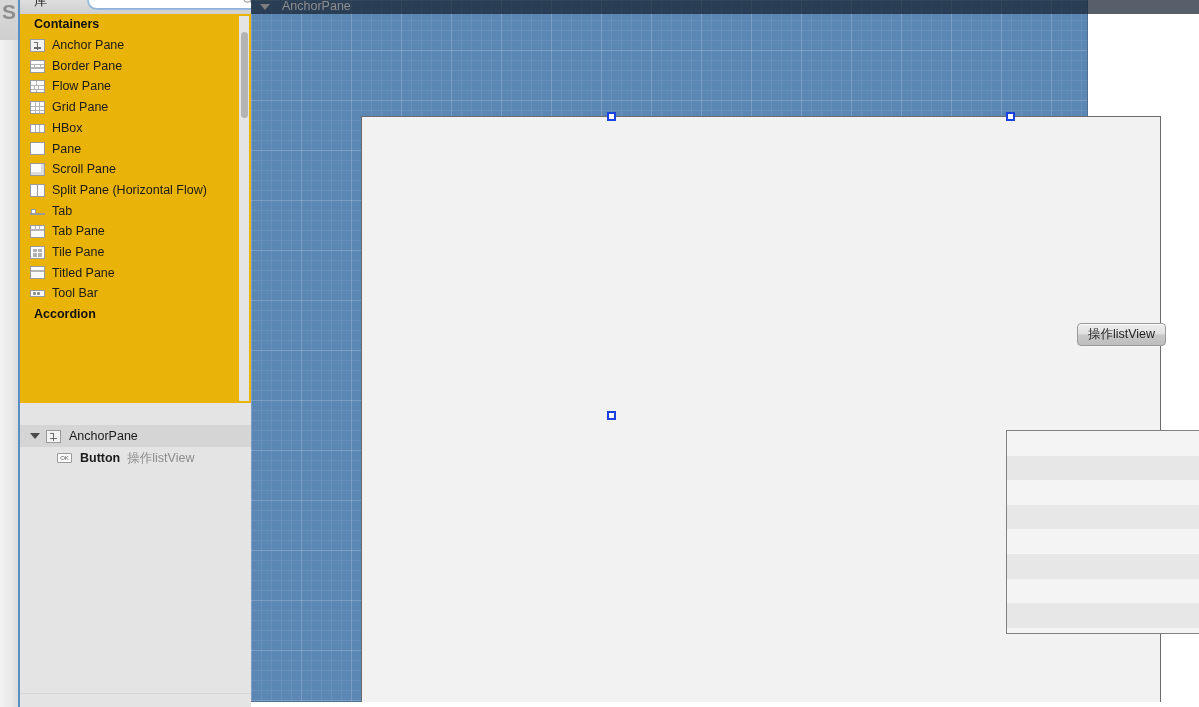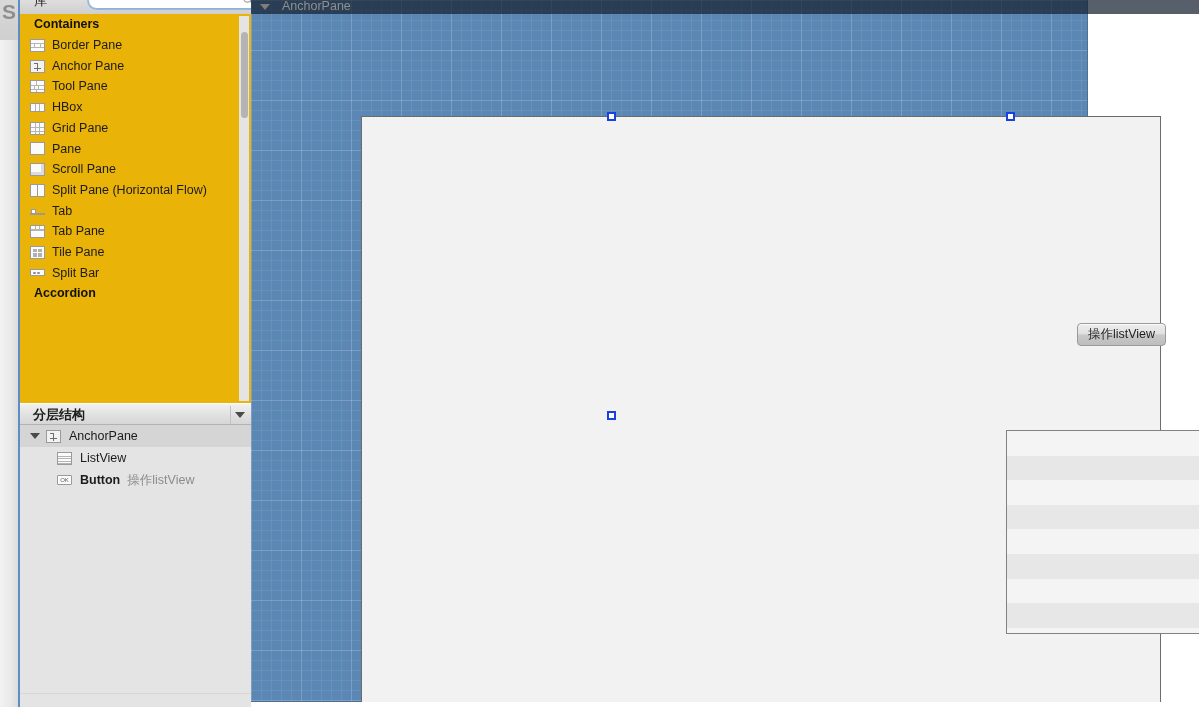--- a/index.html
+++ b/index.html
@@ -240,74 +240,74 @@
         <circle cx="6.6" cy="6.6" r="4.6" fill="none" stroke="#555" stroke-width="1.4"></circle>
         <line x1="10.1" y1="10.1" x2="14.4" y2="14.4" stroke="#555" stroke-width="1.6"></line>
       </svg>
     </div>
 
     <div class="lib-body">
       <div class="lib-scroll" id="lib-scroll">
           <div class="lib-section">Containers</div>
           <div class="lib-row">
             <span class="ic">
+              <span class="ic-box" style="background: rgb(242, 242, 242);">
+                <span class="ic-line" style="left:5.5px;top:2px;width:1.8px;height:8px;background:#6d6d6d;"></span>
+                <span class="ic-line" style="left:3px;top:7px;width:7px;height:1.8px;background:#6d6d6d;"></span>
+                <span class="ic-line" style="left:2.5px;top:2px;width:4px;height:1.6px;background:#6d6d6d;"></span>
+              </span>
+            </span>
+            <span class="lbl">Anchor Pane</span>
+          </div>
+          <div class="lib-row">
+            <span class="ic">
               <span class="ic-box">
                 <span class="ic-line" style="left:0;right:0;top:3px;height:1.3px;"></span>
                 <span class="ic-line" style="left:0;right:0;bottom:3px;height:1.3px;"></span>
                 <span class="ic-line" style="left:3px;top:3px;bottom:3px;width:1.3px;"></span>
                 <span class="ic-line" style="right:3px;top:3px;bottom:3px;width:1.3px;"></span>
               </span>
             </span>
             <span class="lbl">Border Pane</span>
-          </div>
-          <div class="lib-row">
-            <span class="ic">
-              <span class="ic-box" style="background: rgb(242, 242, 242);">
-                <span class="ic-line" style="left:5.5px;top:2px;width:1.8px;height:8px;background:#6d6d6d;"></span>
-                <span class="ic-line" style="left:3px;top:7px;width:7px;height:1.8px;background:#6d6d6d;"></span>
-                <span class="ic-line" style="left:2.5px;top:2px;width:4px;height:1.6px;background:#6d6d6d;"></span>
-              </span>
-            </span>
-            <span class="lbl">Anchor Pane</span>
           </div>
           <div class="lib-row">
             <span class="ic">
               <span class="ic-box">
                 <span class="ic-line" style="left:0;right:0;top:4px;height:1.2px;"></span>
                 <span class="ic-line" style="left:0;right:0;top:8px;height:1.2px;"></span>
                 <span class="ic-line" style="left:5px;top:0;height:4px;width:1.2px;"></span>
                 <span class="ic-line" style="left:3px;top:4px;height:4px;width:1.2px;"></span>
                 <span class="ic-line" style="left:7px;top:4px;height:4px;width:1.2px;"></span>
                 <span class="ic-line" style="left:5px;top:8px;bottom:0;width:1.2px;"></span>
               </span>
             </span>
-            <span class="lbl">Tool Pane</span>
-          </div>
-          <div class="lib-row">
-            <span class="ic">
-              <span class="ic-box" style="top: 3px; bottom: 3px;">
-                <span class="ic-line" style="left:4px;top:0;bottom:0;width:1.2px;"></span>
-                <span class="ic-line" style="left:8px;top:0;bottom:0;width:1.2px;"></span>
-              </span>
-            </span>
-            <span class="lbl">HBox</span>
+            <span class="lbl">Flow Pane</span>
           </div>
           <div class="lib-row">
             <span class="ic">
               <span class="ic-box">
                 <span class="ic-line" style="left:0;right:0;top:4px;height:1.1px;"></span>
                 <span class="ic-line" style="left:0;right:0;top:8px;height:1.1px;"></span>
                 <span class="ic-line" style="left:4px;top:0;bottom:0;width:1.1px;"></span>
                 <span class="ic-line" style="left:8px;top:0;bottom:0;width:1.1px;"></span>
               </span>
             </span>
             <span class="lbl">Grid Pane</span>
           </div>
           <div class="lib-row">
             <span class="ic">
+              <span class="ic-box" style="top: 3px; bottom: 3px;">
+                <span class="ic-line" style="left:4px;top:0;bottom:0;width:1.2px;"></span>
+                <span class="ic-line" style="left:8px;top:0;bottom:0;width:1.2px;"></span>
+              </span>
+            </span>
+            <span class="lbl">HBox</span>
+          </div>
+          <div class="lib-row">
+            <span class="ic">
               <span class="ic-box"></span>
             </span>
             <span class="lbl">Pane</span>
           </div>
           <div class="lib-row">
             <span class="ic">
               <span class="ic-box">
                 <span class="ic-line" style="right:0;top:0;bottom:0;width:3px;background:#dcdcdc;"></span>
                 <span class="ic-line" style="left:0;right:3px;bottom:0;height:3px;background:#dcdcdc;"></span>
               </span>
@@ -347,68 +347,59 @@
                 <span class="ic-line" style="left:2px;top:2px;width:3.5px;height:3.5px;background:#b0b0b0;"></span>
                 <span class="ic-line" style="left:7px;top:2px;width:3.5px;height:3.5px;background:#b0b0b0;"></span>
                 <span class="ic-line" style="left:2px;top:6.5px;width:3.5px;height:3.5px;background:#b0b0b0;"></span>
                 <span class="ic-line" style="left:7px;top:6.5px;width:3.5px;height:3.5px;background:#b0b0b0;"></span>
               </span>
             </span>
             <span class="lbl">Tile Pane</span>
           </div>
           <div class="lib-row">
             <span class="ic">
+              <span class="ic-box">
+                <span class="ic-line" style="left:0;right:0;top:3px;height:1.3px;"></span>
+              </span>
+            </span>
+            <span class="lbl">Titled Pane</span>
+          </div>
+          <div class="lib-row">
+            <span class="ic">
               <span class="ic-box" style="top: 4px; bottom: 4px;">
                 <span class="ic-line" style="left:2px;top:1.2px;width:2.6px;height:2.6px;background:#8c8c8c;border-radius:1px;"></span>
                 <span class="ic-line" style="left:6px;top:1.2px;width:2.6px;height:2.6px;background:#8c8c8c;border-radius:1px;"></span>
               </span>
             </span>
-            <span class="lbl">Split Bar</span>
+            <span class="lbl">Tool Bar</span>
           </div>
           <div class="lib-section">Accordion</div>
         </div>
       <div class="lib-sbar">
         <div class="lib-thumb"></div>
       </div>
     </div>
 
-    <div class="hier-header">
-      <div class="hier-title">分层结构</div>
-      <div class="hier-sep"></div>
-      <div class="hier-caret"></div>
-    </div>
 
     <div class="hier-body">
       <div id="hier-tree">
           <div class="tree-row selected">
             <span class="tree-caret"></span>
             <span class="tree-ic">
               <span class="ic-box" style="background: rgb(242, 242, 242);">
                 <span class="ic-line" style="left:5.5px;top:2px;width:1.8px;height:8px;background:#6d6d6d;"></span>
                 <span class="ic-line" style="left:3px;top:7px;width:7px;height:1.8px;background:#6d6d6d;"></span>
                 <span class="ic-line" style="left:2.5px;top:2px;width:4px;height:1.6px;background:#6d6d6d;"></span>
               </span>
             </span>
             <span class="tree-name">AnchorPane</span>
           </div>
           <div class="tree-row">
             <span style="display:inline-block;width:37px;flex:0 0 auto;"></span>
             <span class="tree-ic">
-              <span class="ic-box">
-                <span class="ic-line" style="left:0;right:0;top:3px;height:1.1px;"></span>
-                <span class="ic-line" style="left:0;right:0;top:5.5px;height:1.1px;"></span>
-                <span class="ic-line" style="left:0;right:0;top:8px;height:1.1px;"></span>
-                <span class="ic-line" style="left:0;right:0;top:10.5px;height:1.1px;"></span>
-              </span>
-            </span>
-            <span class="tree-name">ListView</span>
-          </div>
-          <div class="tree-row">
-            <span style="display:inline-block;width:37px;flex:0 0 auto;"></span>
-            <span class="tree-ic">
               <span class="ic-box" style="top: 2.5px; bottom: 2.5px; border-radius: 1px;">
                 <span style="position:absolute;inset:0;font-size:6px;line-height:9px;text-align:center;color:#5a5a5a;font-family:&quot;Liberation Sans&quot;,sans-serif;">OK</span>
               </span>
             </span>
             <span class="tree-name bold">Button</span>
             <span class="tree-sub">操作listView</span>
           </div>
         </div>
     </div>
     <div class="hier-bottom"></div>

